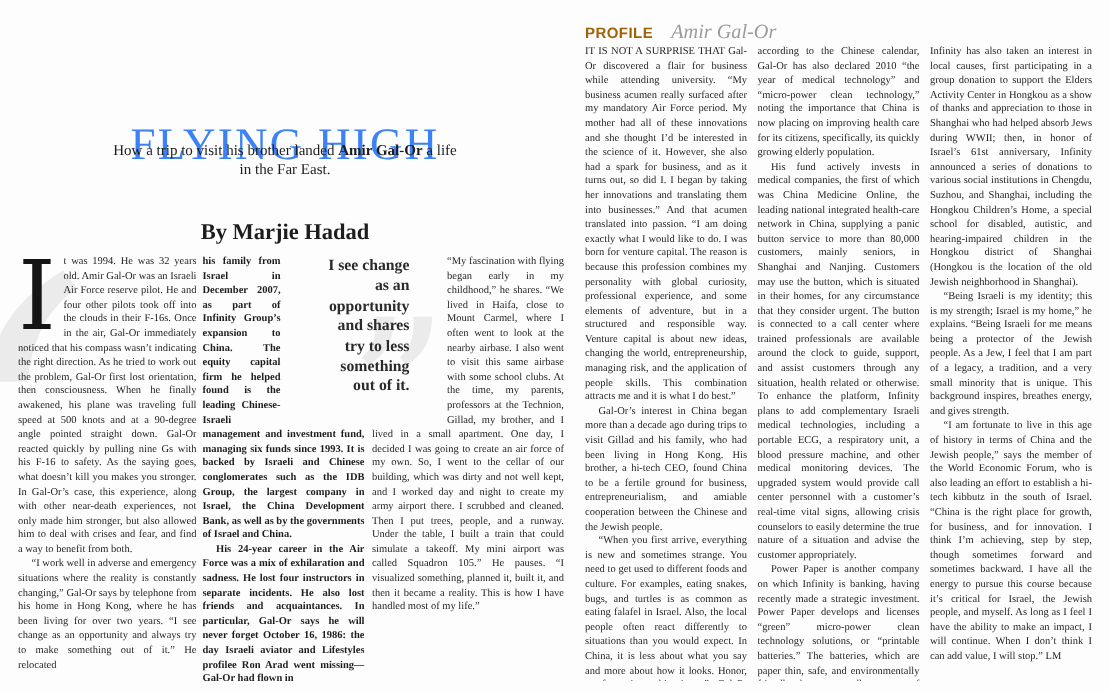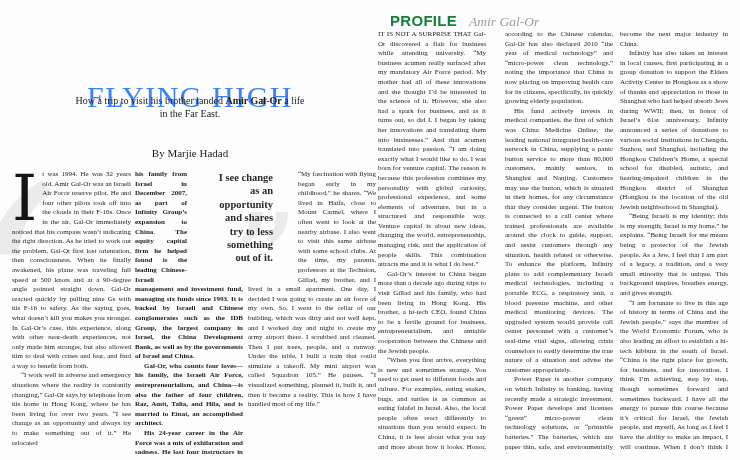--- a/index.html
+++ b/index.html
@@ -34,21 +34,21 @@
   .subtitle {
     left:72px; top:95px; width:236px;
     text-align:center;
     font-size:10px; line-height:12.5px;
     z-index:2;
   }
   .subtitle b { font-weight:bold; }
   .byline {
     left:0; top:147px; width:380px;
     text-align:center;
-    font-size:11px; font-weight:normal;
+    font-size:15px; font-weight:bold;
     z-index:2;
   }
 
   
   .col {
     font-size:7px; line-height:9.6px;
     text-align:justify;
     overflow:hidden;
     z-index:1;
   }
@@ -75,28 +75,28 @@
     color:#2a2a2a;
     z-index:2;
     text-align:right;
   }
   .pull-quote p { margin:0; text-indent:0; }
 
   
   .kicker-row { left:390px; top:12px; width:340px; z-index:2; }
   .kicker {
     font-family:"Liberation Sans", sans-serif;
-    font-weight:bold; font-size:15px; letter-spacing:0.3px;
-    color:#15803d; display:inline-block;
+    font-weight:bold; font-size:10px; letter-spacing:0.3px;
+    color:#a16207; display:inline-block;
   }
   .kicker-subject {
     font-style:italic; font-size:13.5px;
     color:#9b9b9b; display:inline-block; margin-left:8px;
   }
-  .col-r1 { left:378px; top:30px; width:108px; height:424px; }
+  .col-r1 { left:390px; top:30px; width:108px; height:424px; }
   .col-r2 { left:505px; top:30px; width:108px; height:424px; }
   .col-r3 { left:620px; top:30px; width:108px; height:424px; }
 </style>
 </head>
 <body>
 
 <div class="abs deco deco-left">‘</div>
 <div class="abs deco deco-pull">”</div>
 
 <div class="abs title">FLYING HIGH</div>
@@ -108,21 +108,20 @@
   <div>
       <p>t was 1994. He was 32 years old. Amir Gal-Or was an Israeli Air Force reserve pilot. He and four other pilots took off into the clouds in their F-16s. Once in the air, Gal-Or immediately noticed that his compass wasn’t indicating the right direction. As he tried to work out the problem, Gal-Or first lost orientation, then consciousness. When he finally awakened, his plane was traveling full speed at 500 knots and at a 90-degree angle pointed straight down. Gal-Or reacted quickly by pulling nine Gs with his F-16 to safety. As the saying goes, what doesn’t kill you makes you stronger. In Gal-Or’s case, this experience, along with other near-death experiences, not only made him stronger, but also allowed him to deal with crises and fear, and find a way to benefit from both.</p>
       <p>“I work well in adverse and emergency situations where the reality is constantly changing,” Gal-Or says by telephone from his home in Hong Kong, where he has been living for over two years. “I see change as an opportunity and always try to make something out of it.” He relocated</p>
     </div>
 </div>
 
 <div class="abs col col-l2">
   <span class="spacer-r"></span>
   <div>
       <p>his family from Israel in December 2007, as part of Infinity Group’s expansion to China. The equity capital firm he helped found is the leading Chinese-Israeli management and investment fund, managing six funds since 1993. It is backed by Israeli and Chinese conglomerates such as the IDB Group, the largest company in Israel, the China Development Bank, as well as by the governments of Israel and China.</p>
-      <p>Gal-Or, who counts four loves—his family, the Israeli Air Force, entrepreneurialism, and China—is also the father of four children, Raz, Amit, Talia, and Hila, and is married to Einat, an accomplished architect.</p>
       <p>His 24-year career in the Air Force was a mix of exhilaration and sadness. He lost four instructors in separate incidents. He also lost friends and acquaintances. In particular, Gal-Or says he will never forget October 16, 1986: the day Israeli aviator and Lifestyles profilee Ron Arad went missing—Gal-Or had flown in</p>
     </div>
 </div>
 
 <div class="abs pull-quote">
     <p>I see change</p>
     <p>as an</p>
     <p>opportunity</p>
     <p>and shares</p>
     <p>try to less</p>
@@ -146,17 +145,16 @@
     <p>IT IS NOT A SURPRISE THAT Gal-Or discovered a flair for business while attending university. “My business acumen really surfaced after my mandatory Air Force period. My mother had all of these innovations and she thought I’d be interested in the science of it. However, she also had a spark for business, and as it turns out, so did I. I began by taking her innovations and translating them into businesses.” And that acumen translated into passion. “I am doing exactly what I would like to do. I was born for venture capital. The reason is because this profession combines my personality with global curiosity, professional experience, and some elements of adventure, but in a structured and responsible way. Venture capital is about new ideas, changing the world, entrepreneurship, managing risk, and the application of people skills. This combination attracts me and it is what I do best.”</p>
     <p>Gal-Or’s interest in China began more than a decade ago during trips to visit Gillad and his family, who had been living in Hong Kong. His brother, a hi-tech CEO, found China to be a fertile ground for business, entrepreneurialism, and amiable cooperation between the Chinese and the Jewish people.</p>
     <p>“When you first arrive, everything is new and sometimes strange. You need to get used to different foods and culture. For examples, eating snakes, bugs, and turtles is as common as eating falafel in Israel. Also, the local people often react differently to situations than you would expect. In China, it is less about what you say and more about how it looks. Honor, or face, is a big issue,” Gal-Or explains.</p>
   </div>
 <div class="abs col col-r2">
     <p>according to the Chinese calendar, Gal-Or has also declared 2010 “the year of medical technology” and “micro-power clean technology,” noting the importance that China is now placing on improving health care for its citizens, specifically, its quickly growing elderly population.</p>
     <p>His fund actively invests in medical companies, the first of which was China Medicine Online, the leading national integrated health-care network in China, supplying a panic button service to more than 80,000 customers, mainly seniors, in Shanghai and Nanjing. Customers may use the button, which is situated in their homes, for any circumstance that they consider urgent. The button is connected to a call center where trained professionals are available around the clock to guide, support, and assist customers through any situation, health related or otherwise. To enhance the platform, Infinity plans to add complementary Israeli medical technologies, including a portable ECG, a respiratory unit, a blood pressure machine, and other medical monitoring devices. The upgraded system would provide call center personnel with a customer’s real-time vital signs, allowing crisis counselors to easily determine the true nature of a situation and advise the customer appropriately.</p>
     <p>Power Paper is another company on which Infinity is banking, having recently made a strategic investment. Power Paper develops and licenses “green” micro-power clean technology solutions, or “printable batteries.” The batteries, which are paper thin, safe, and environmentally friendly, have an endless array of applications—from pharmaceutical delivery to smart packaging. Gal-Or believes printable electronic technology is poised to</p>
   </div>
 <div class="abs col col-r3">
-    <p>become the next major industry in China.</p>
     <p>Infinity has also taken an interest in local causes, first participating in a group donation to support the Elders Activity Center in Hongkou as a show of thanks and appreciation to those in Shanghai who had helped absorb Jews during WWII; then, in honor of Israel’s 61st anniversary, Infinity announced a series of donations to various social institutions in Chengdu, Suzhou, and Shanghai, including the Hongkou Children’s Home, a special school for disabled, autistic, and hearing-impaired children in the Hongkou district of Shanghai (Hongkou is the location of the old Jewish neighborhood in Shanghai).</p>
     <p>“Being Israeli is my identity; this is my strength; Israel is my home,” he explains. “Being Israeli for me means being a protector of the Jewish people. As a Jew, I feel that I am part of a legacy, a tradition, and a very small minority that is unique. This background inspires, breathes energy, and gives strength.</p>
     <p>“I am fortunate to live in this age of history in terms of China and the Jewish people,” says the member of the World Economic Forum, who is also leading an effort to establish a hi-tech kibbutz in the south of Israel. “China is the right place for growth, for business, and for innovation. I think I’m achieving, step by step, though sometimes forward and sometimes backward. I have all the energy to pursue this course because it’s critical for Israel, the Jewish people, and myself. As long as I feel I have the ability to make an impact, I will continue. When I don’t think I can add value, I will stop.” LM</p>
   </div>
 
 </body></html>

